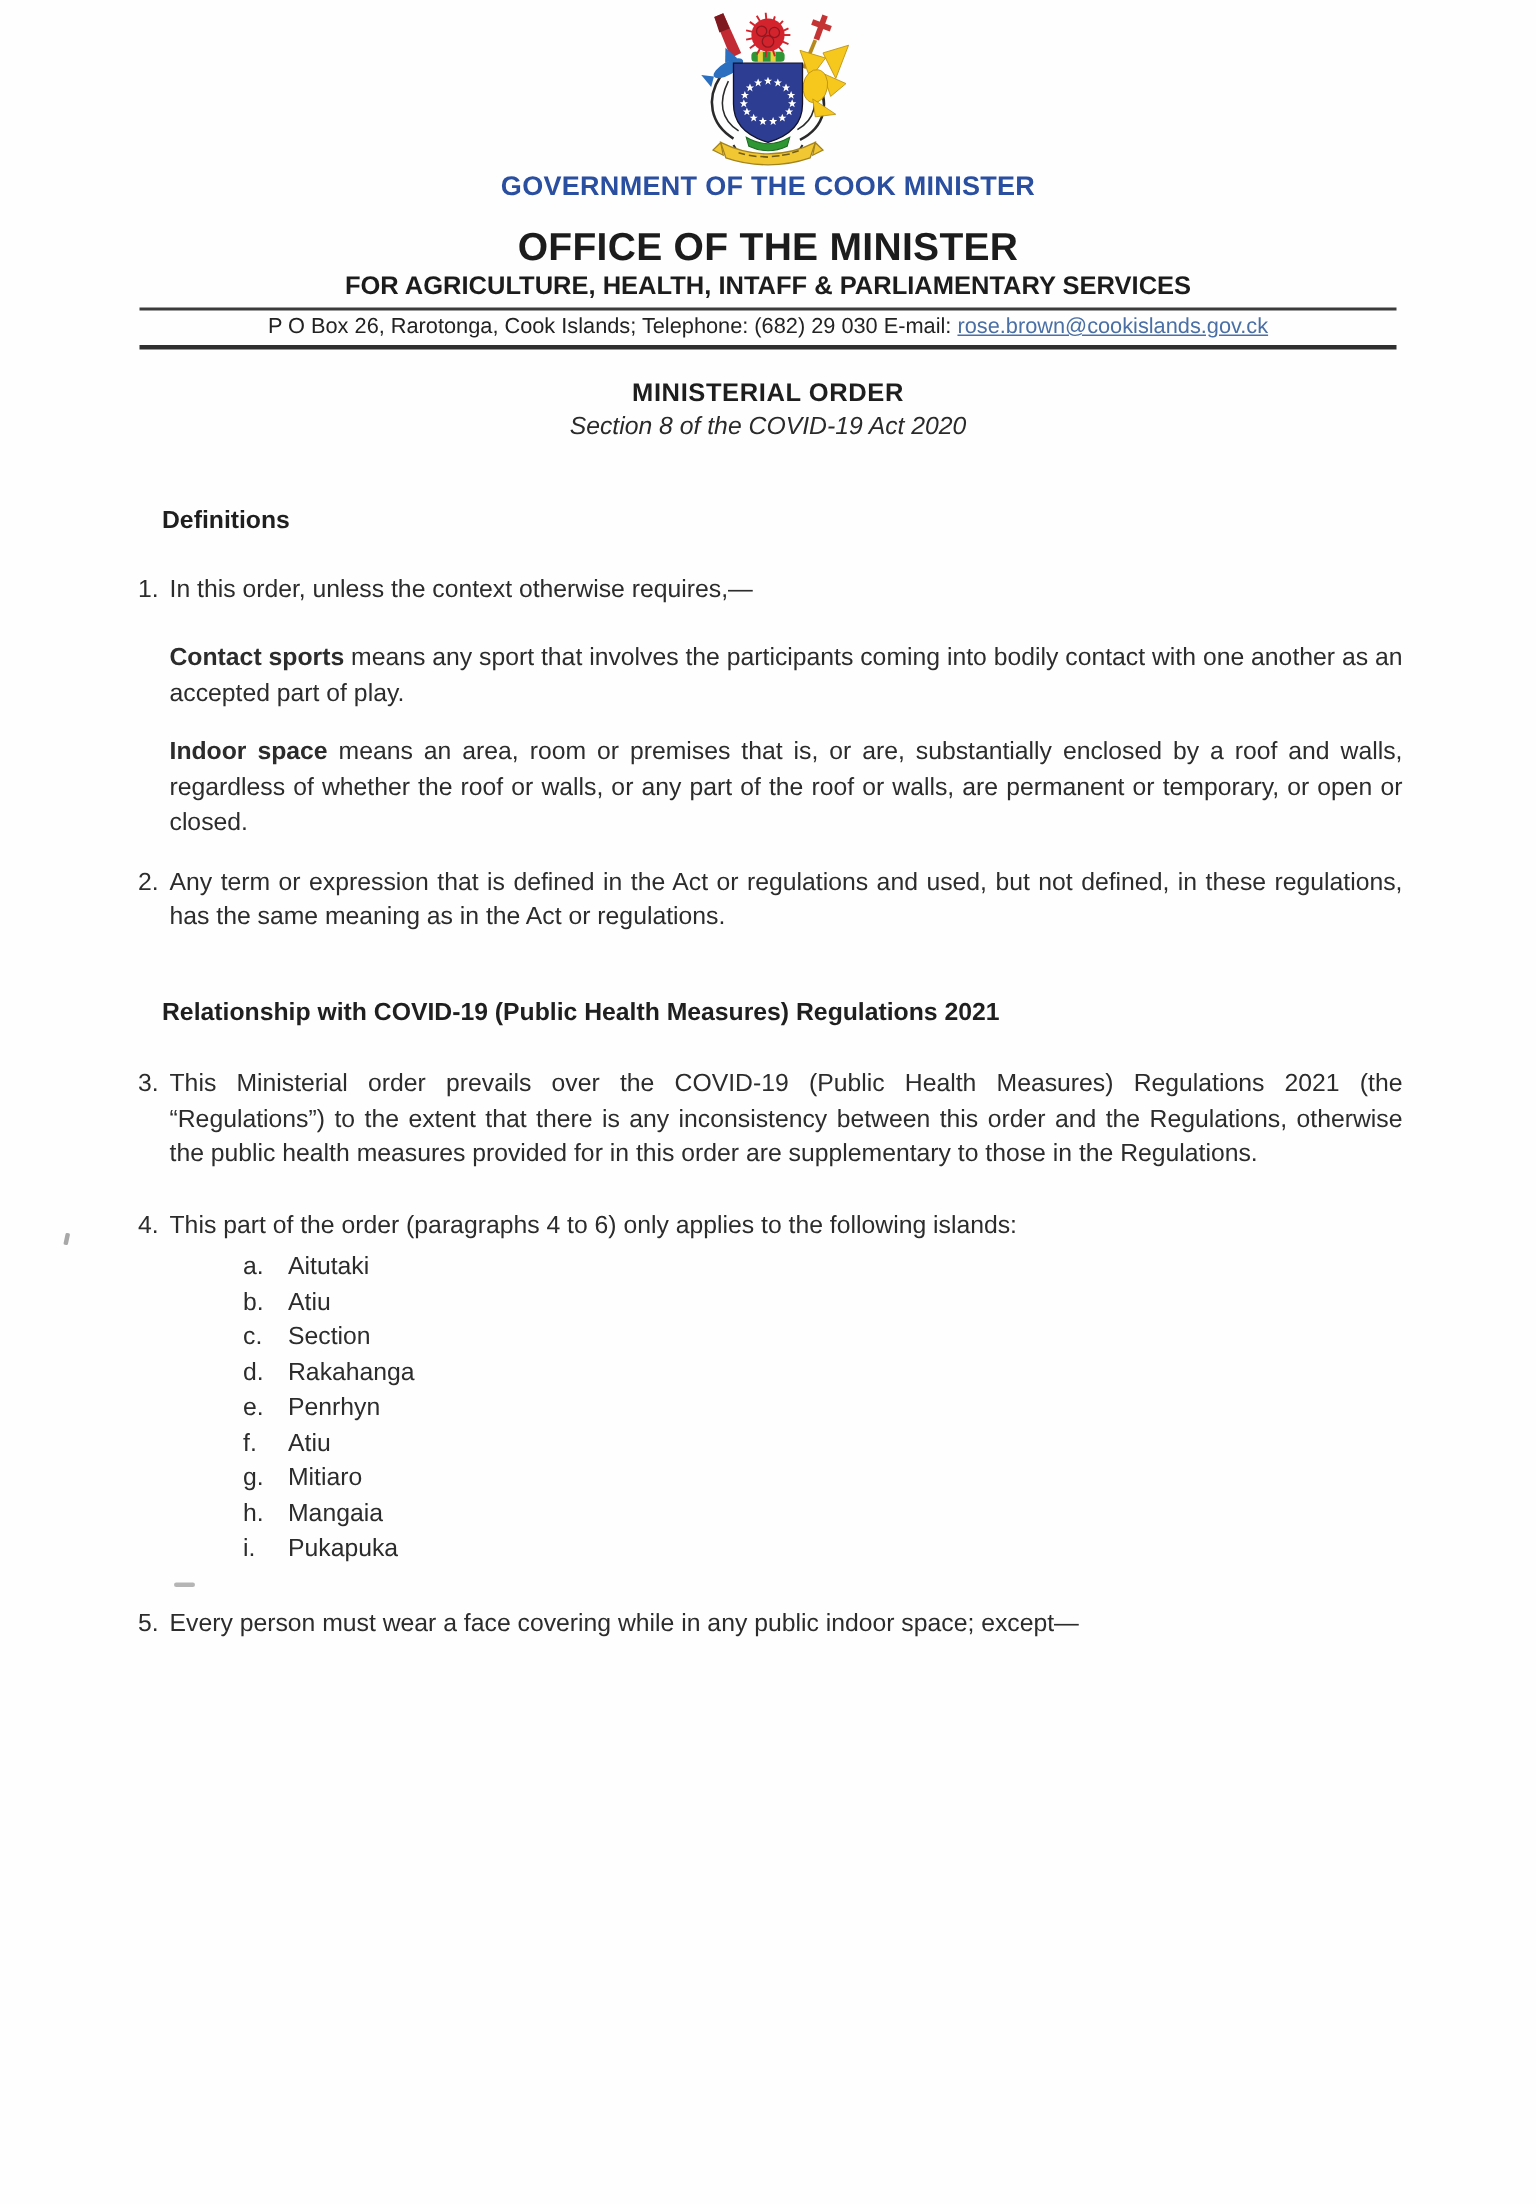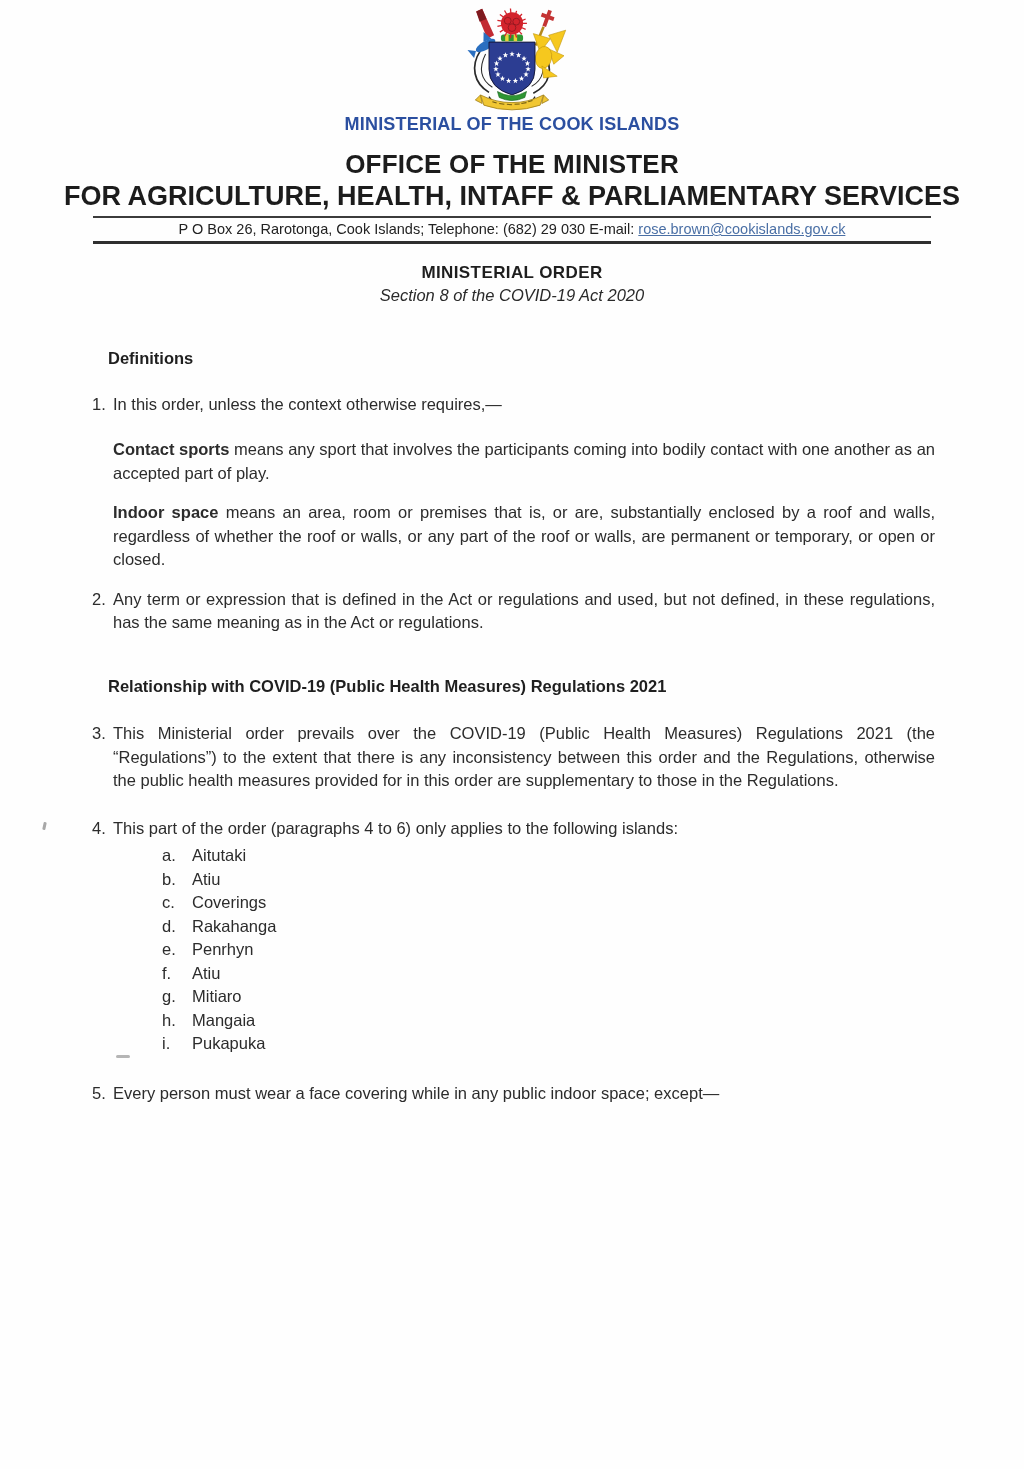--- a/index.html
+++ b/index.html
@@ -23,21 +23,21 @@
   }
   .office-line {
     font-weight: bold;
     font-size: 26px;
     color: #1c1c1c;
     margin-top: 14px;
     letter-spacing: 0.2px;
   }
   .ministry-line {
     font-weight: bold;
-    font-size: 27px;
+    font-size: 17px;
     color: #1c1c1c;
     margin-top: 1px;
   }
   .contact-bar {
     width: 838px;
     margin: 4px auto 0 auto;
     border-top: 2px solid #3b3b3b;
     border-bottom: 3px solid #2f2f2f;
     padding: 3px 0 4px 0;
     font-size: 14.5px;
@@ -223,21 +223,21 @@
               <path d="M60,112 l6,1"></path>
               <path d="M69,113 l6,0.5"></path>
             <path d="M78,113 l6,-0.5"></path>
               <path d="M86,112 l6,-1"></path>
               <path d="M94,110 l5,-1.5"></path>
           </g>
         </g>
       </svg>
     </div>
 
-    <div class="gov-line">MINISTERIAL OF THE COOK ISLANDS</div>
+    <div class="gov-line">GOVERNMENT OF THE COOK MINISTER</div>
     <div class="office-line">OFFICE OF THE MINISTER</div>
     <div class="ministry-line">FOR AGRICULTURE, HEALTH, INTAFF &amp; PARLIAMENTARY SERVICES</div>
 
     <div class="contact-bar">
       <span>P O Box 26, Rarotonga, Cook Islands; Telephone: (682) 29 030 E-mail: </span><a class="email">rose.brown@cookislands.gov.ck</a>
     </div>
   </header>
 
   <section class="title-block">
     <div class="order-title">MINISTERIAL ORDER</div>
@@ -279,21 +279,21 @@
       <div class="island-row">
           <span class="letter">a.</span>
           <span>Aitutaki</span>
         </div>
       <div class="island-row">
           <span class="letter">b.</span>
           <span>Atiu</span>
         </div>
       <div class="island-row">
           <span class="letter">c.</span>
-          <span>Coverings</span>
+          <span>Section</span>
         </div>
       <div class="island-row">
           <span class="letter">d.</span>
           <span>Rakahanga</span>
         </div>
       <div class="island-row">
           <span class="letter">e.</span>
           <span>Penrhyn</span>
         </div>
       <div class="island-row">

